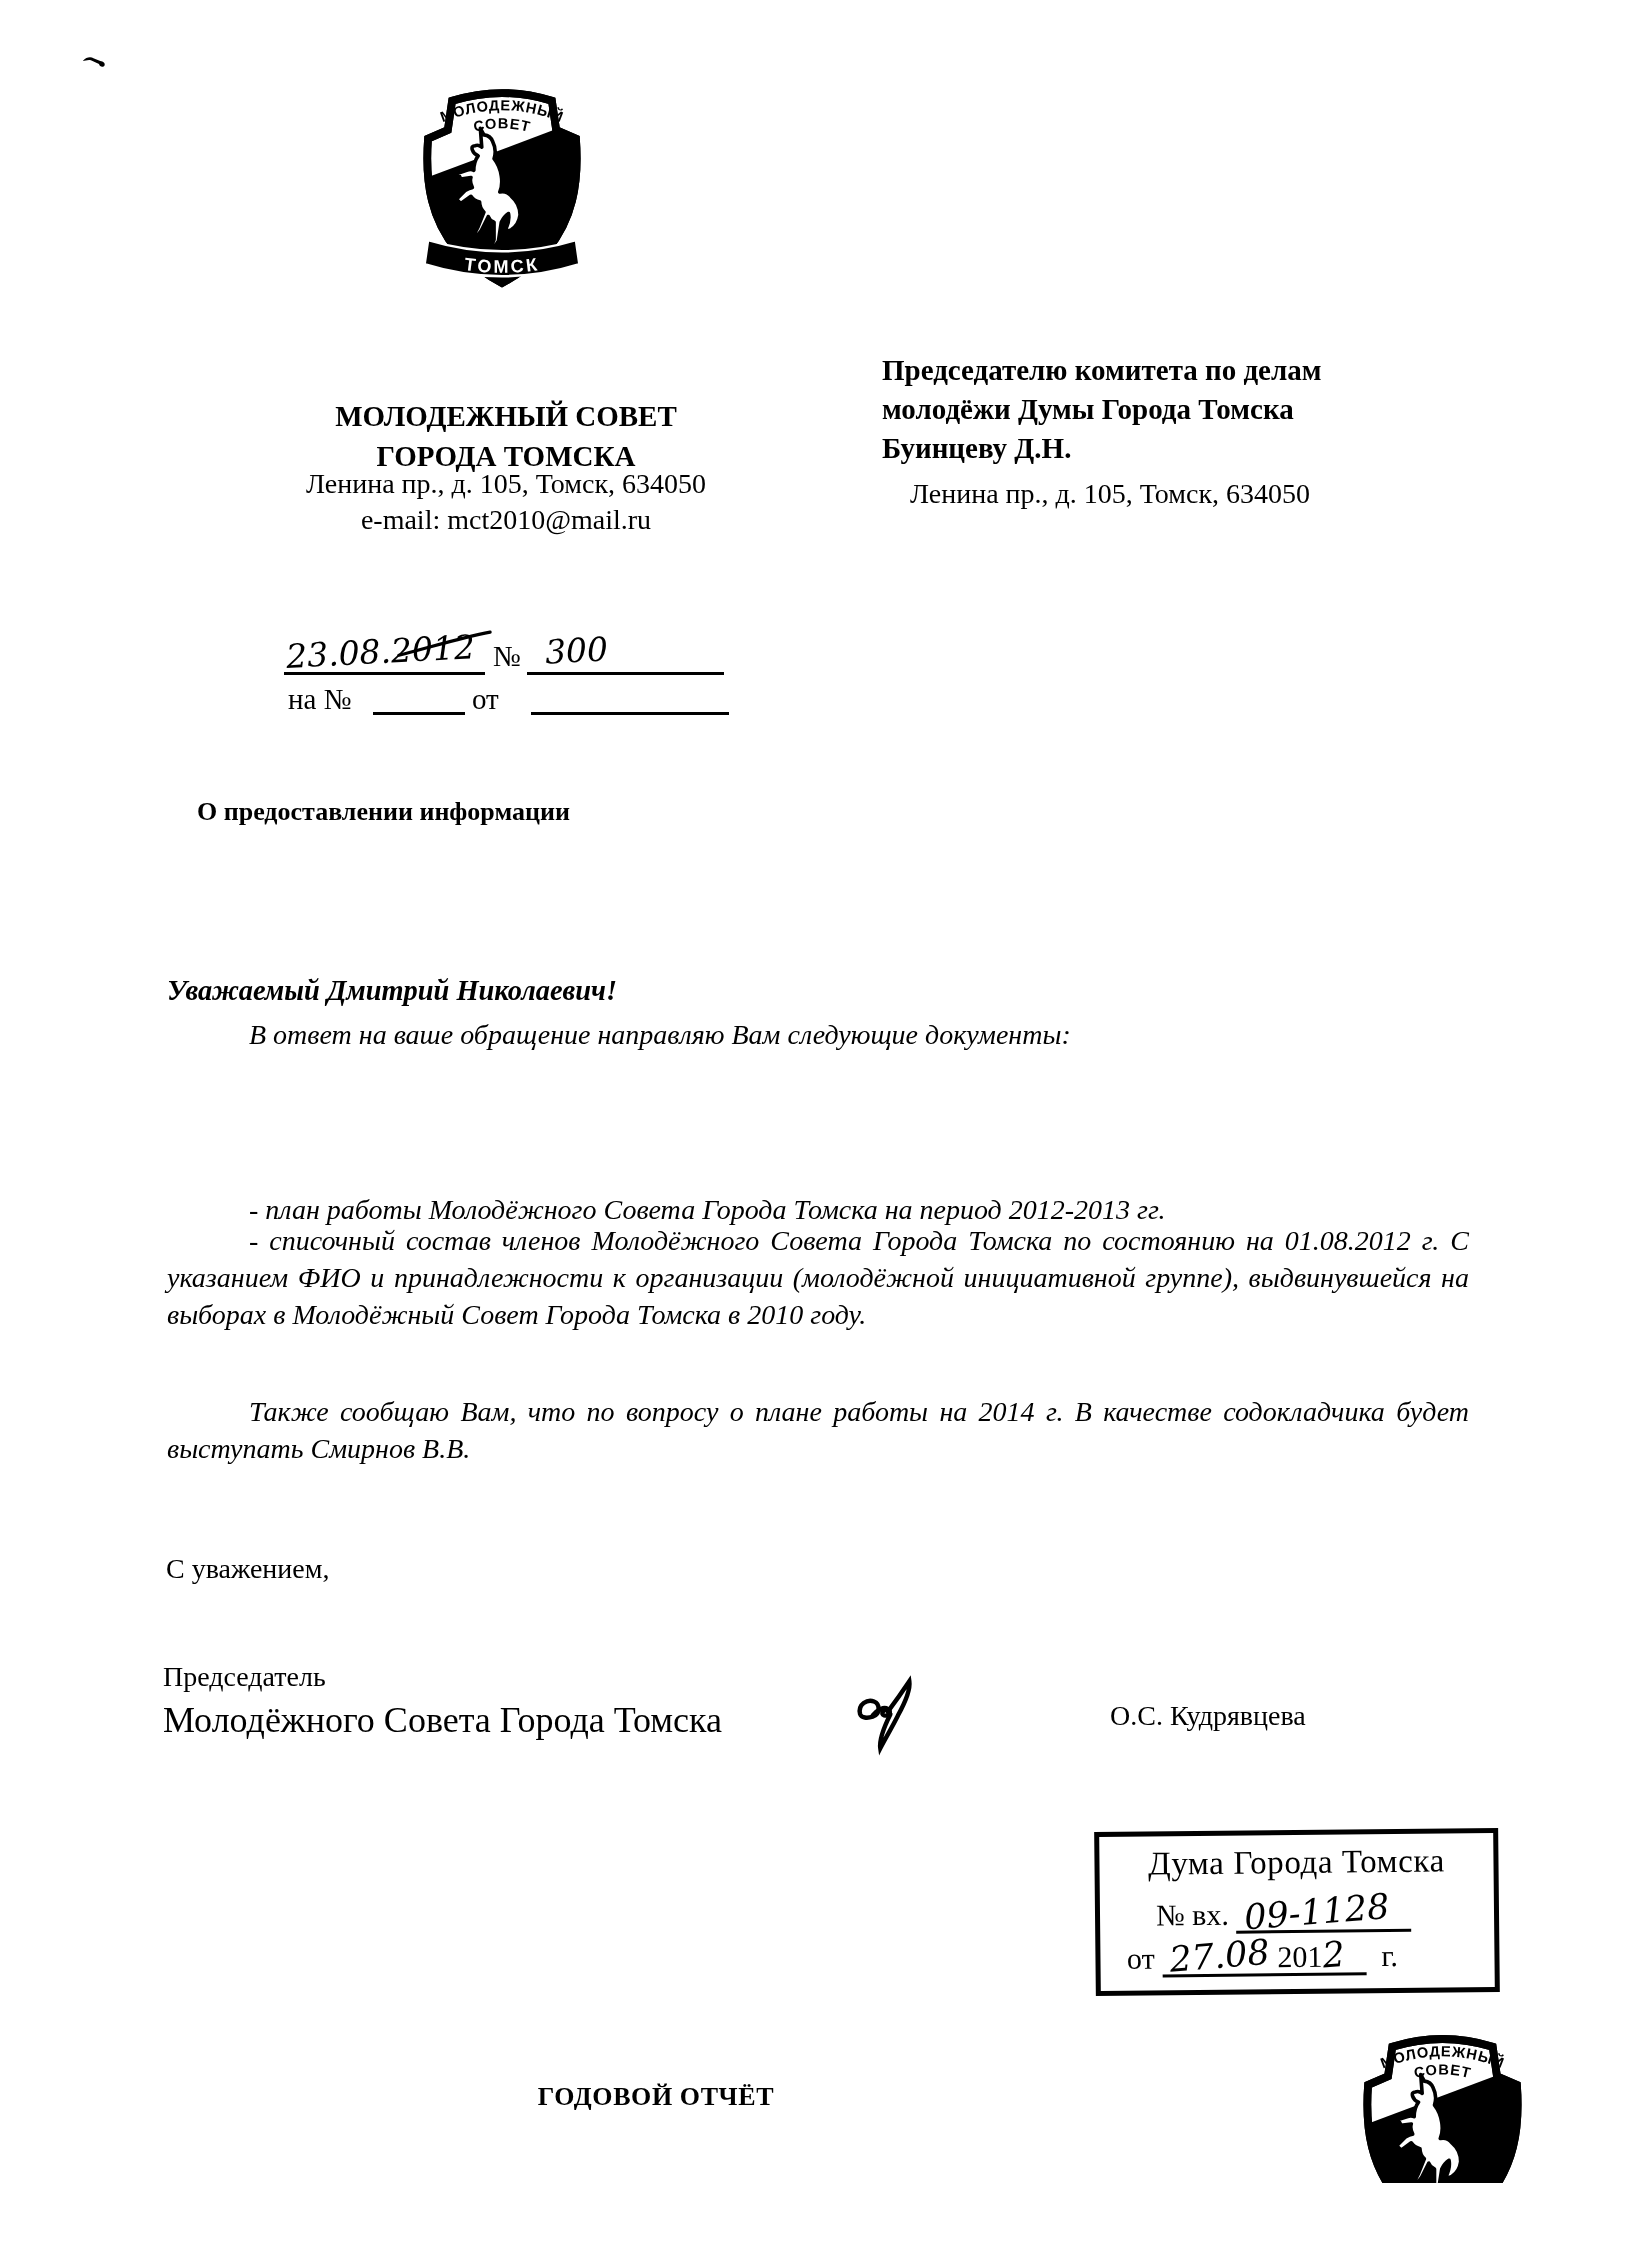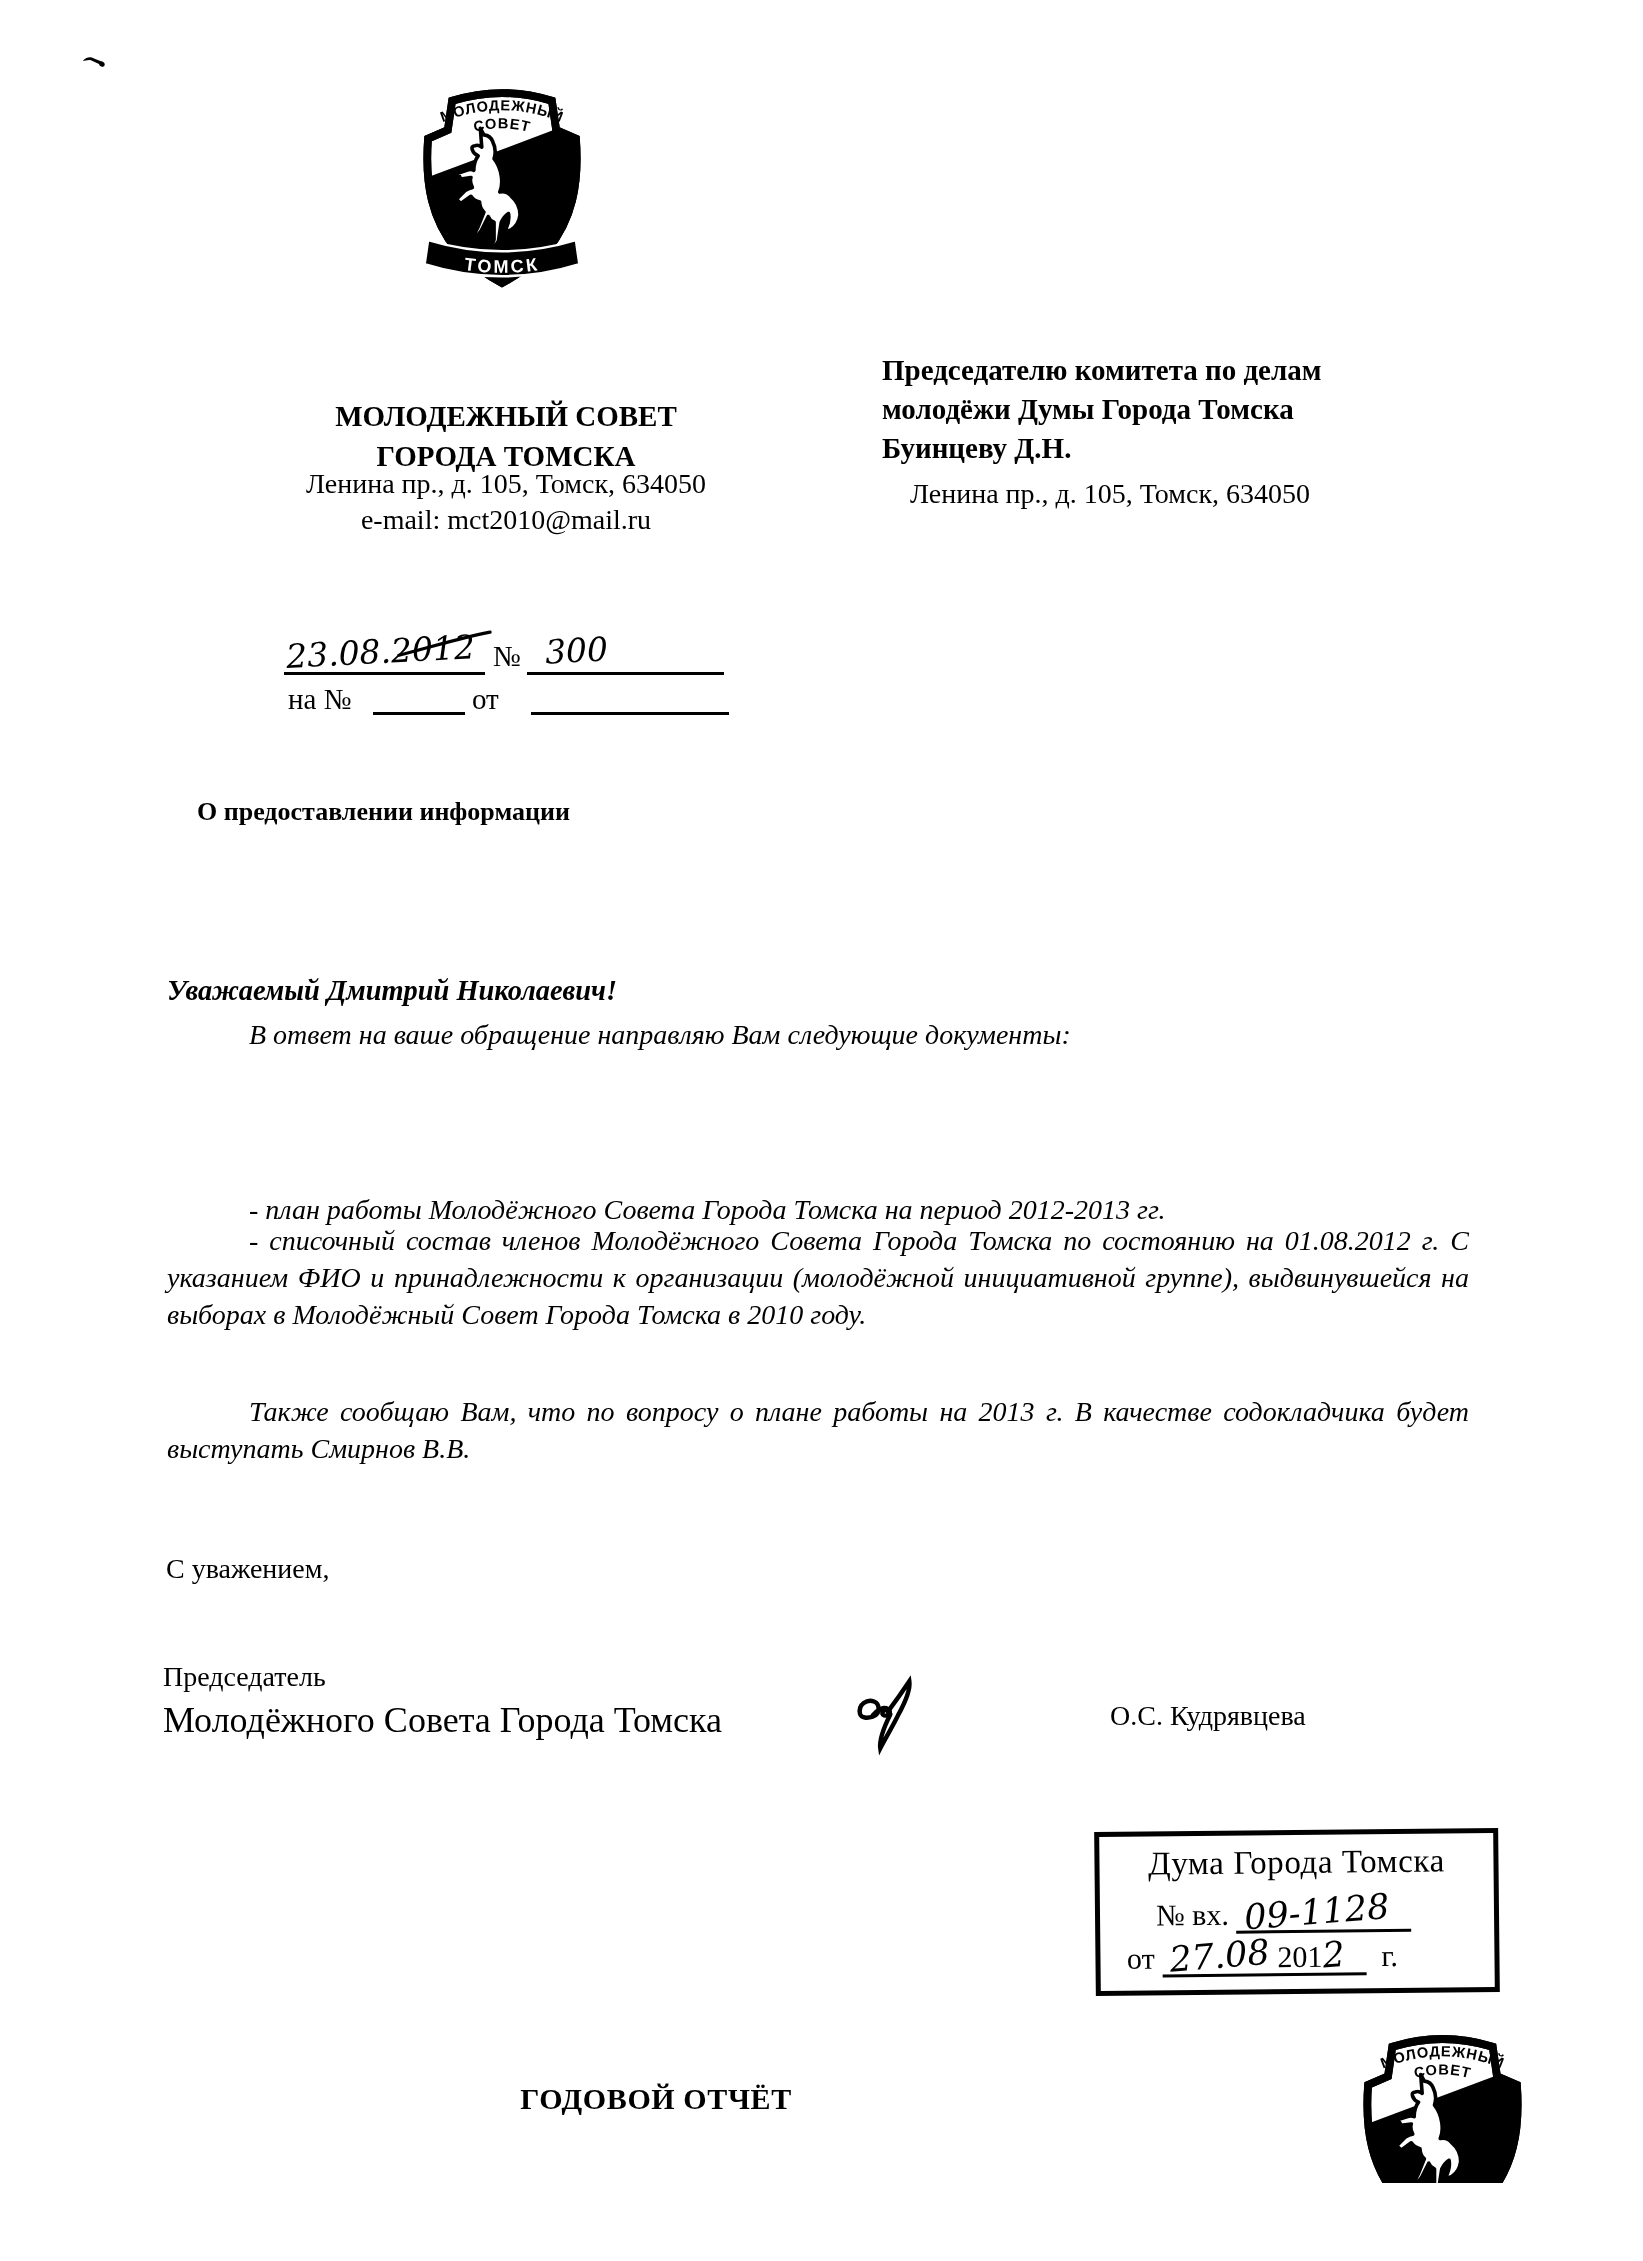--- a/index.html
+++ b/index.html
@@ -87,21 +87,21 @@
   <div class="abs" style="left:472px;top:683px;font-size:29px">от</div>
   <div class="rule" style="left:531px;top:712px;width:198px"></div>
 
   <div class="abs b" style="left:197px;top:771px;font-size:26px">О предоставлении информации</div>
 
   <div class="para ctr b" style="top:946px;font-size:28.4px;text-indent:0">Уважаемый Дмитрий Николаевич!</div>
 
   <div class="para" style="top:1016px">В ответ на ваше обращение направляю Вам следующие документы:</div>
   <div class="para" style="top:1191px">- план работы Молодёжного Совета Города Томска на период 2012-2013 гг.</div>
   <div class="para" style="top:1222px">- списочный состав членов Молодёжного Совета Города Томска по состоянию на 01.08.2012 г. С указанием ФИО и принадлежности к организации (молодёжной инициативной группе), выдвинувшейся на выборах в Молодёжный Совет Города Томска в 2010 году.</div>
-  <div class="para" style="top:1393px">Также сообщаю Вам, что по вопросу о плане работы на 2013 г. В качестве содокладчика будет выступать Смирнов В.В.</div>
+  <div class="para" style="top:1393px">Также сообщаю Вам, что по вопросу о плане работы на 2014 г. В качестве содокладчика будет выступать Смирнов В.В.</div>
 
   <div class="abs" style="left:166px;top:1553px;font-size:28px">С уважением,</div>
   <div class="abs" style="left:163px;top:1661px;font-size:28px">Председатель</div>
   <div class="abs" style="left:163px;top:1699px;font-size:36px">Молодёжного Совета Города Томска</div>
 
   <svg class="abs" style="left:850px;top:1675px" width="101" height="101" viewBox="0 0 160 160">
     <g fill="none" stroke="#000" stroke-width="7" stroke-linecap="round">
       <path d="M16,62 C12,46 28,38 38,42 C48,46 48,62 36,66 C27,69 18,68 16,62 Z"></path>
       <path d="M36,64 C44,54 54,50 60,54 C66,58 62,66 54,64 C48,62 52,54 62,55"></path>
       <path d="M60,58 C72,42 86,22 94,10 C96,24 86,46 76,64 C66,84 54,104 48,116 C46,102 54,82 64,62"></path>
@@ -117,21 +117,21 @@
       <span class="stamp-uline"><span class="stamp-hand">09-1128</span></span>
     </div>
     <div class="stamp-row3">
       <span>от</span>
       <span class="stamp-uline"><span class="stamp-hand">27.08</span>
         <span>201</span><span class="stamp-hand">2</span></span>
       <span style="margin-left:7.6px">г.</span>
     </div>
   </div>
 
-  <div class="abs ctr b" style="left:0;top:2056px;width:1312px;font-size:30px;letter-spacing:0.6px">ГОДОВОЙ ОТЧЁТ</div>
+  <div class="abs ctr b" style="left:0;top:2056px;width:1312px;font-size:26px;letter-spacing:0.6px">ГОДОВОЙ ОТЧЁТ</div>
 
   <div class="abs" style="left:1356px;top:2026px;width:173px;height:157px;overflow:hidden">
     <svg width="173" height="212" viewBox="0 0 200 245">
       <defs>
         <clipPath id="clipB">
             <path d="M42,24 Q100,6 158,24 L163,58 L186,68 C190,122 181,163 153,197 Q128,221 100,236 Q72,221 47,197 C19,163 10,122 14,68 L37,58 Z"></path>
           </clipPath>
         <path id="b1" d="M34,48 Q100,22 166,48" fill="none"></path>
         <path id="b2" d="M58,64 Q100,48 142,64" fill="none"></path>
       </defs>

